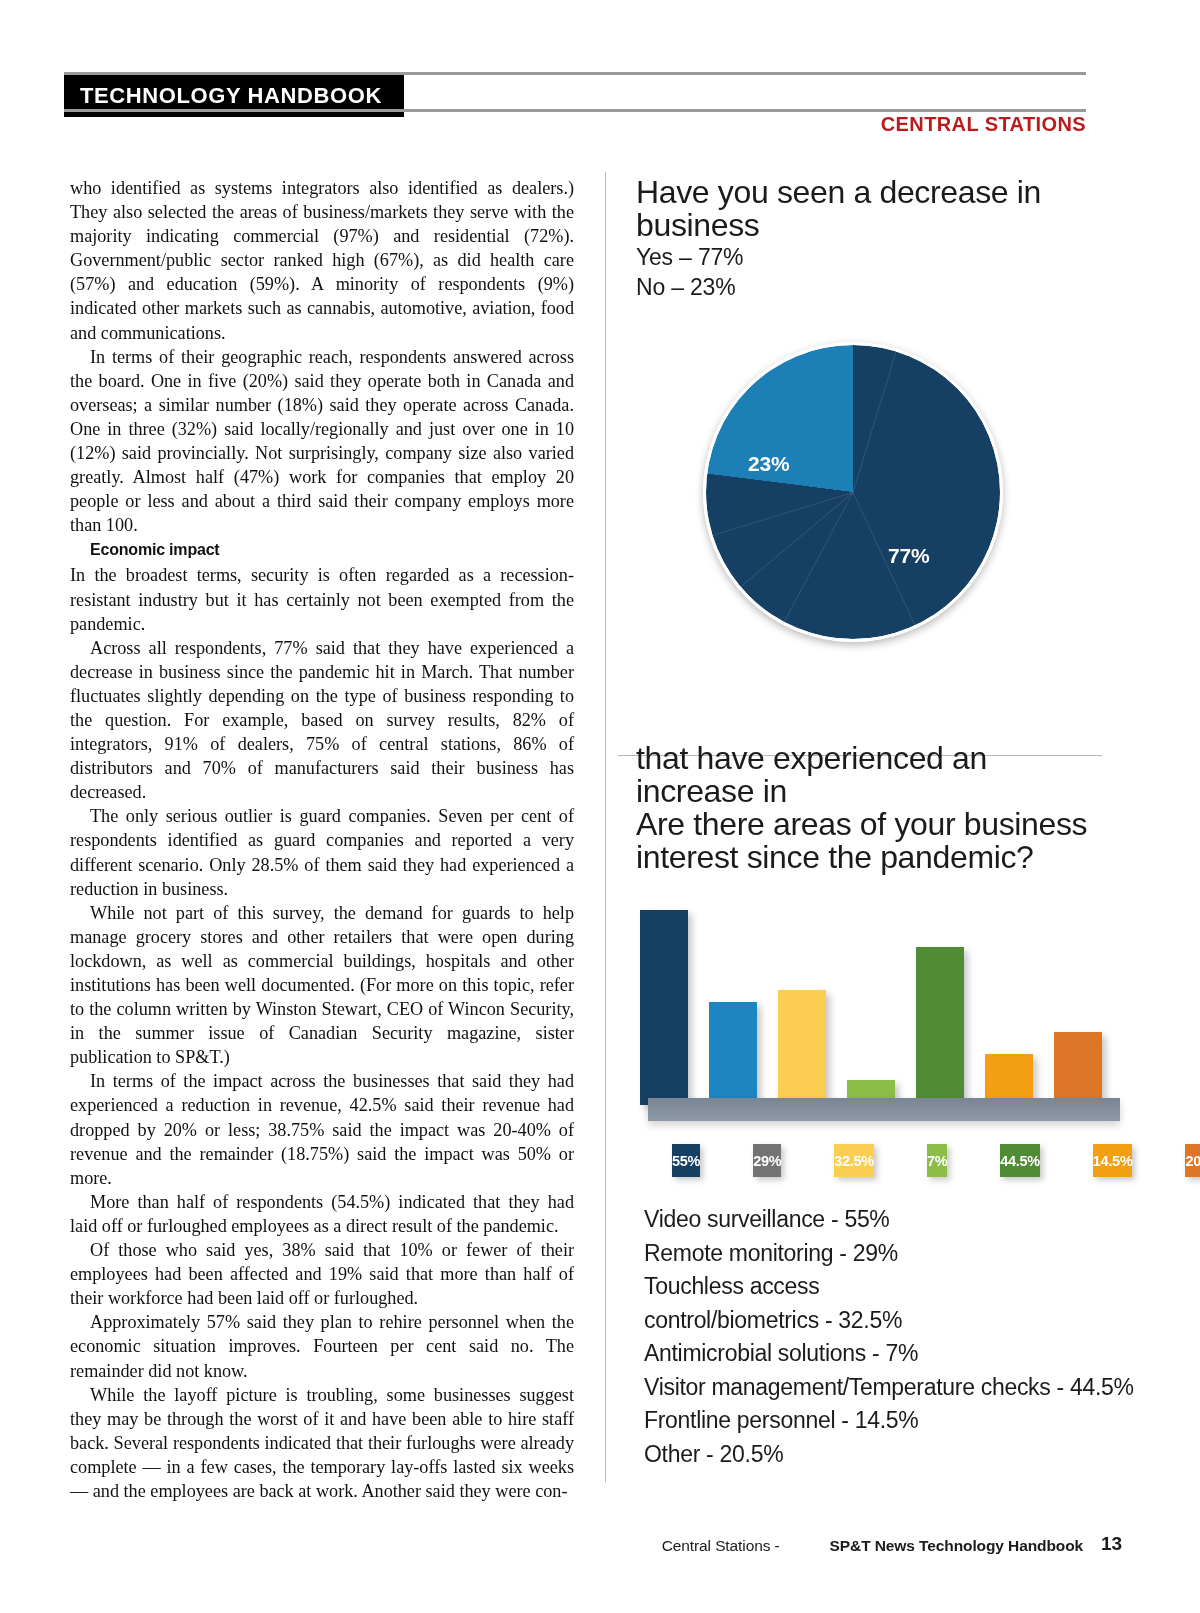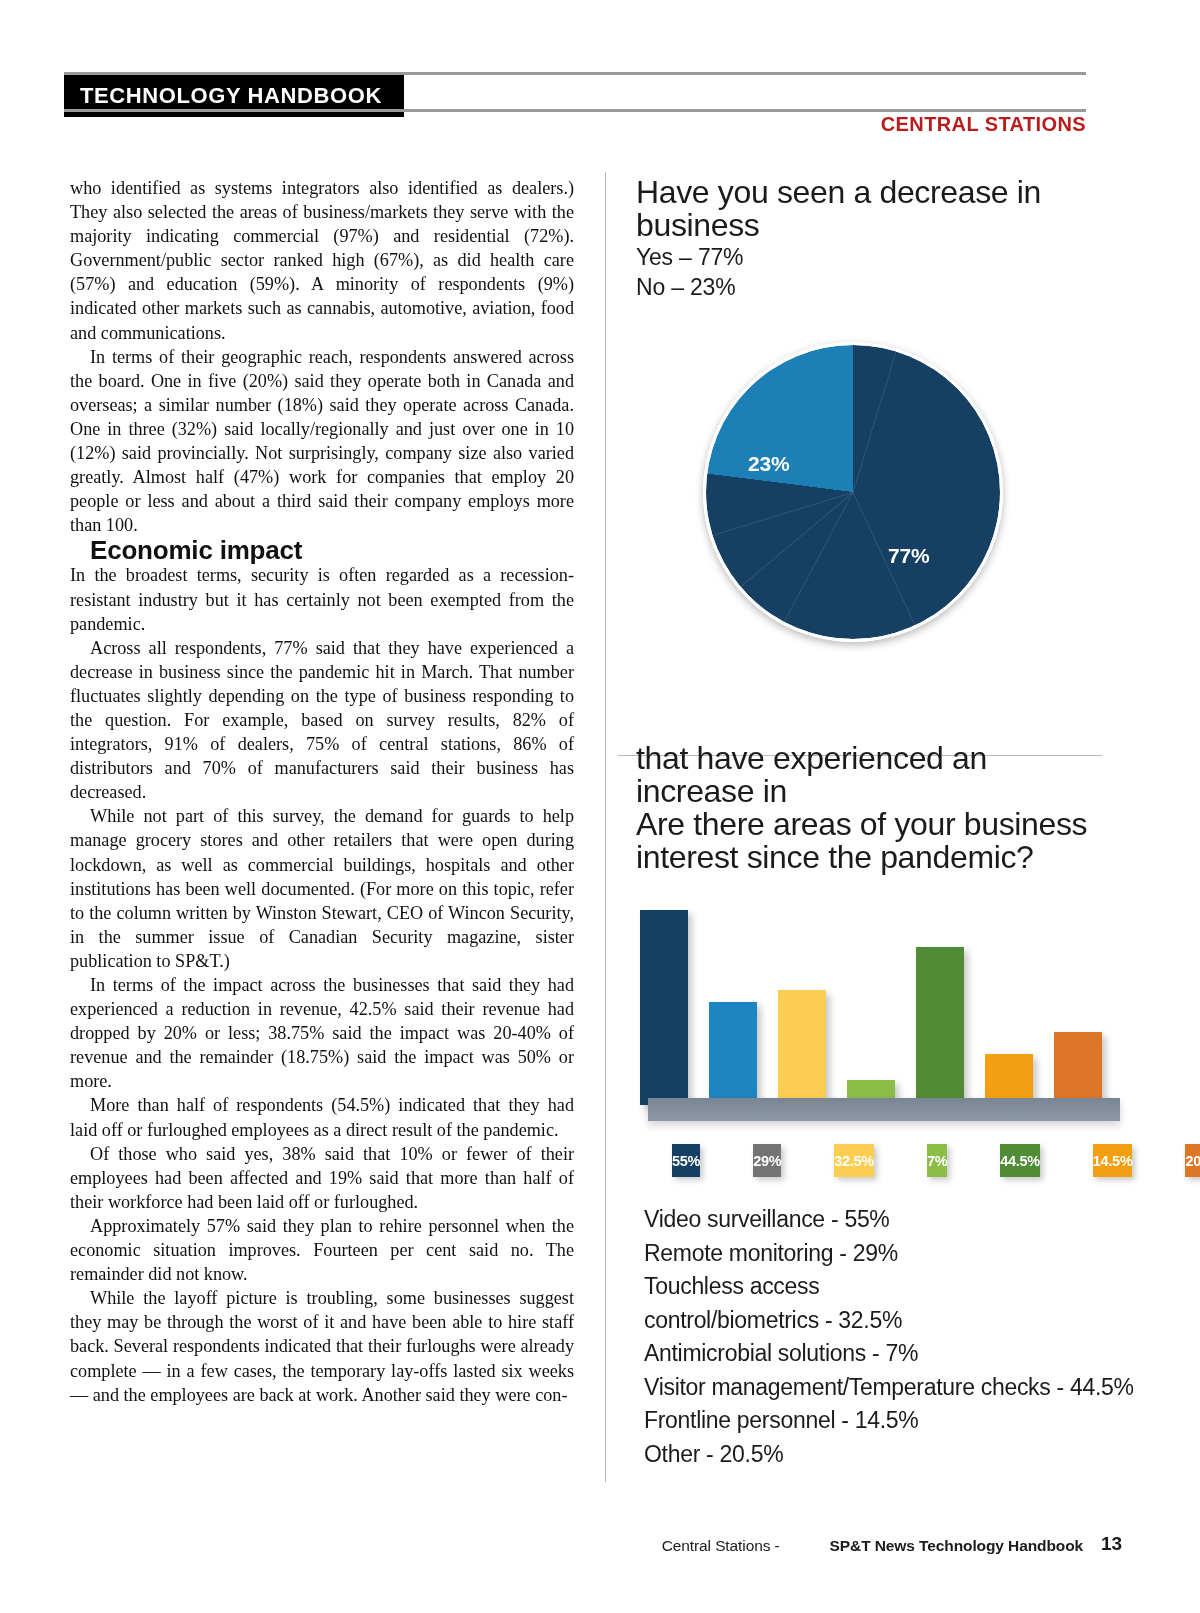--- a/index.html
+++ b/index.html
@@ -90,21 +90,21 @@
   .left-col p {
     margin: 0;
     text-indent: 20px;
     -webkit-hyphens: auto;
     hyphens: auto;
   }
   .left-col p.noindent { text-indent: 0; }
   .sec-heading {
     font-family: "Liberation Sans", sans-serif;
     font-weight: bold;
-    font-size: 26px;
+    font-size: 16px;
     line-height: 26px;
     margin: 20px 0 3px 0;
     text-indent: 0;
     text-align: left;
     letter-spacing: -0.2px;
   }
 
   
   .right-col {
     position: absolute;
@@ -278,20 +278,21 @@
 <div class="sec-divider"></div>
 
 <div class="left-col">
   <p class="noindent">who identified as systems integrators also identified as dealers.) They also selected the areas of business/markets they serve with the majority indicating commercial (97%) and residential (72%). Government/public sector ranked high (67%), as did health care (57%) and education (59%). A minority of respondents (9%) indicated other markets such as cannabis, automotive, aviation, food and communications.</p>
   <p>In terms of their geographic reach, respondents answered across the board. One in five (20%) said they operate both in Canada and overseas; a similar number (18%) said they operate across Canada. One in three (32%) said locally/regionally and just over one in 10 (12%) said provincially. Not surprisingly, company size also varied greatly. Almost half (47%) work for companies that employ 20 people or less and about a third said their company employs more than 100.</p>
 
   <p class="sec-heading">Economic impact</p>
 
   <p class="noindent">In the broadest terms, security is often regarded as a recession-resistant industry but it has certainly not been exempted from the pandemic.</p>
   <p>Across all respondents, 77% said that they have experienced a decrease in business since the pandemic hit in March. That number fluctuates slightly depending on the type of business responding to the question. For example, based on survey results, 82% of integrators, 91% of dealers, 75% of central stations, 86% of distributors and 70% of manufacturers said their business has decreased.</p>
+  <p>The only serious outlier is guard companies. Seven per cent of respondents identified as guard companies and reported a very different scenario. Only 28.5% of them said they had experienced a reduction in business.</p>
   <p>While not part of this survey, the demand for guards to help manage grocery stores and other retailers that were open during lockdown, as well as commercial buildings, hospitals and other institutions has been well documented. (For more on this topic, refer to the column written by Winston Stewart, CEO of Wincon Security, in the summer issue of Canadian Security magazine, sister publication to SP&amp;T.)</p>
   <p>In terms of the impact across the businesses that said they had experienced a reduction in revenue, 42.5% said their revenue had dropped by 20% or less; 38.75% said the impact was 20-40% of revenue and the remainder (18.75%) said the impact was 50% or more.</p>
   <p>More than half of respondents (54.5%) indicated that they had laid off or furloughed employees as a direct result of the pandemic.</p>
   <p>Of those who said yes, 38% said that 10% or fewer of their employees had been affected and 19% said that more than half of their workforce had been laid off or furloughed.</p>
   <p>Approximately 57% said they plan to rehire personnel when the economic situation improves. Fourteen per cent said no. The remainder did not know.</p>
   <p>While the layoff picture is troubling, some businesses suggest they may be through the worst of it and have been able to hire staff back. Several respondents indicated that their furloughs were already complete — in a few cases, the temporary lay-offs lasted six weeks — and the employees are back at work. Another said they were con-</p>
 </div>
 
 <div class="right-col">
 

